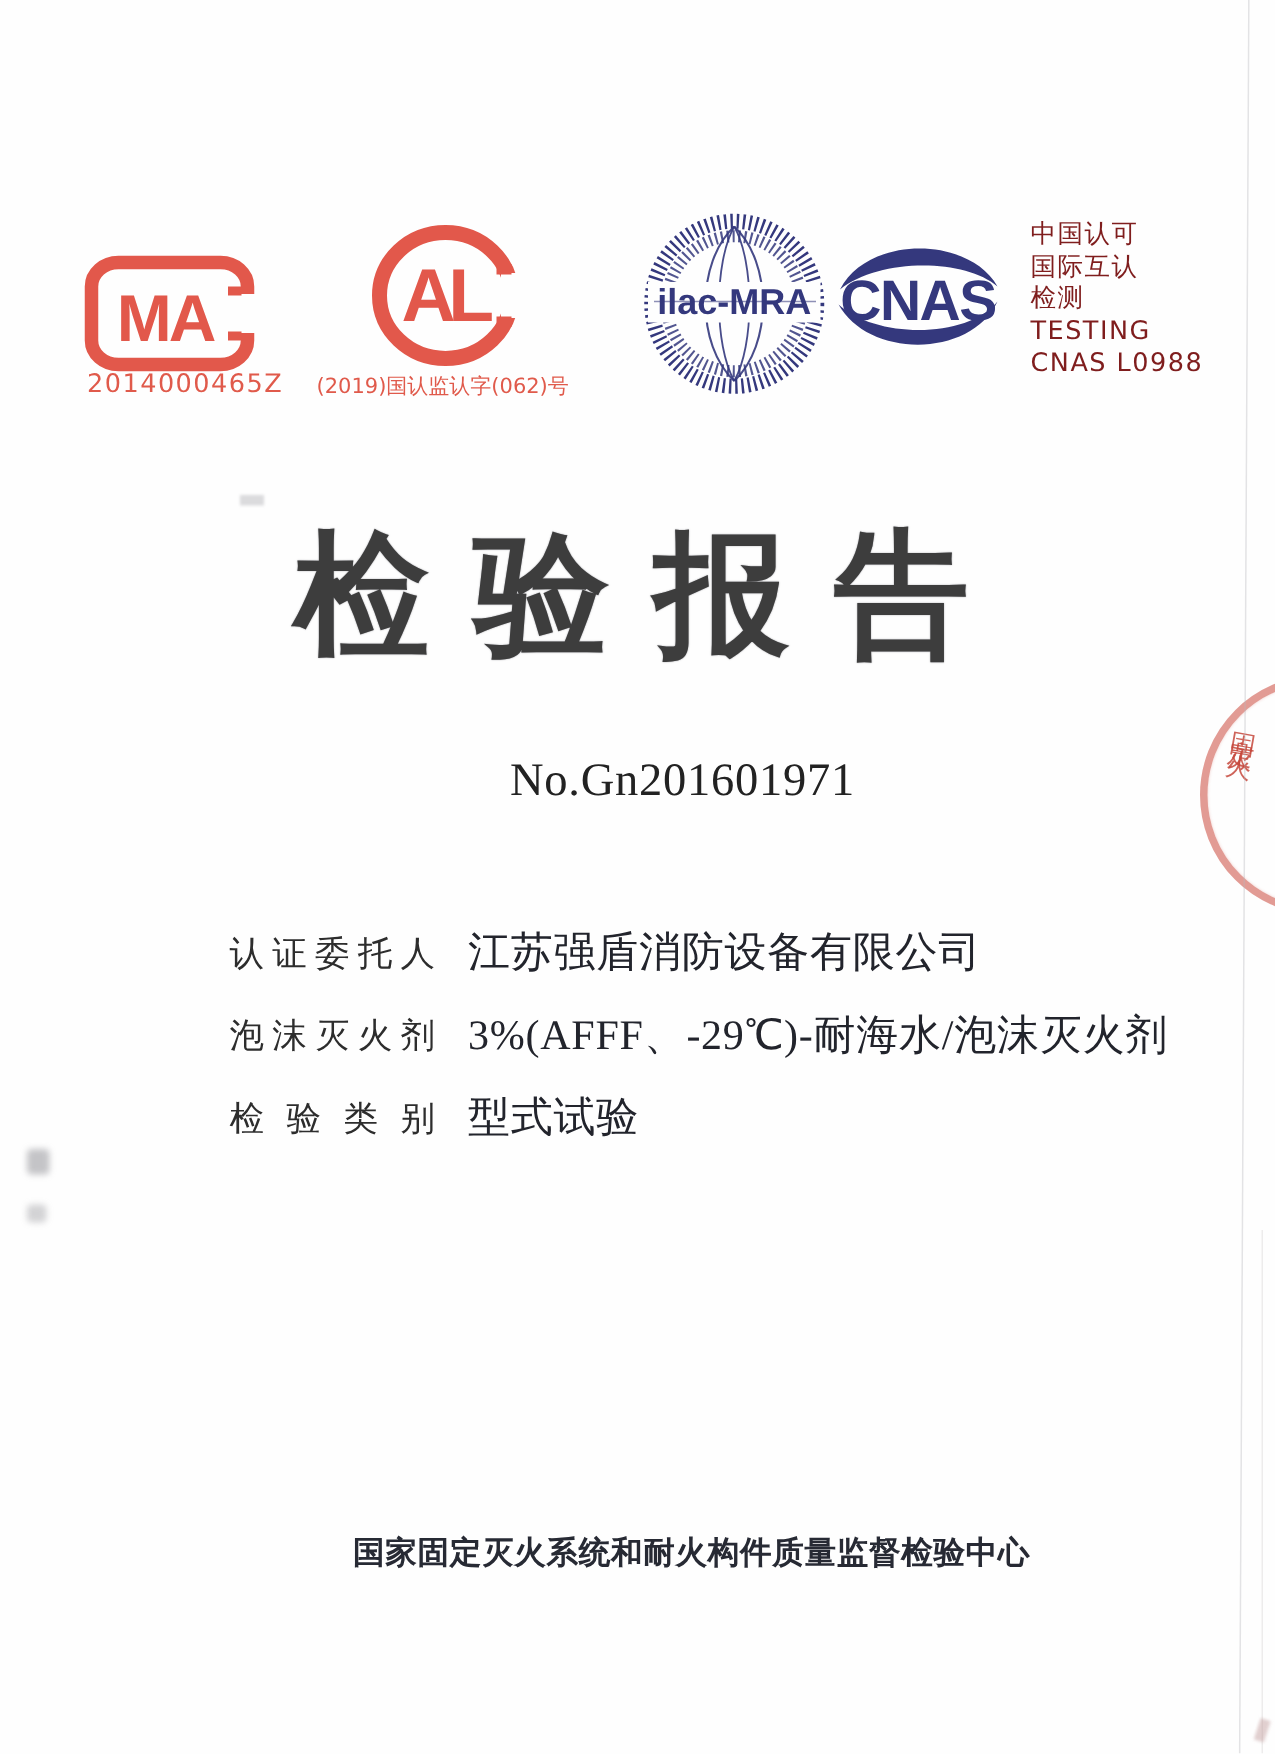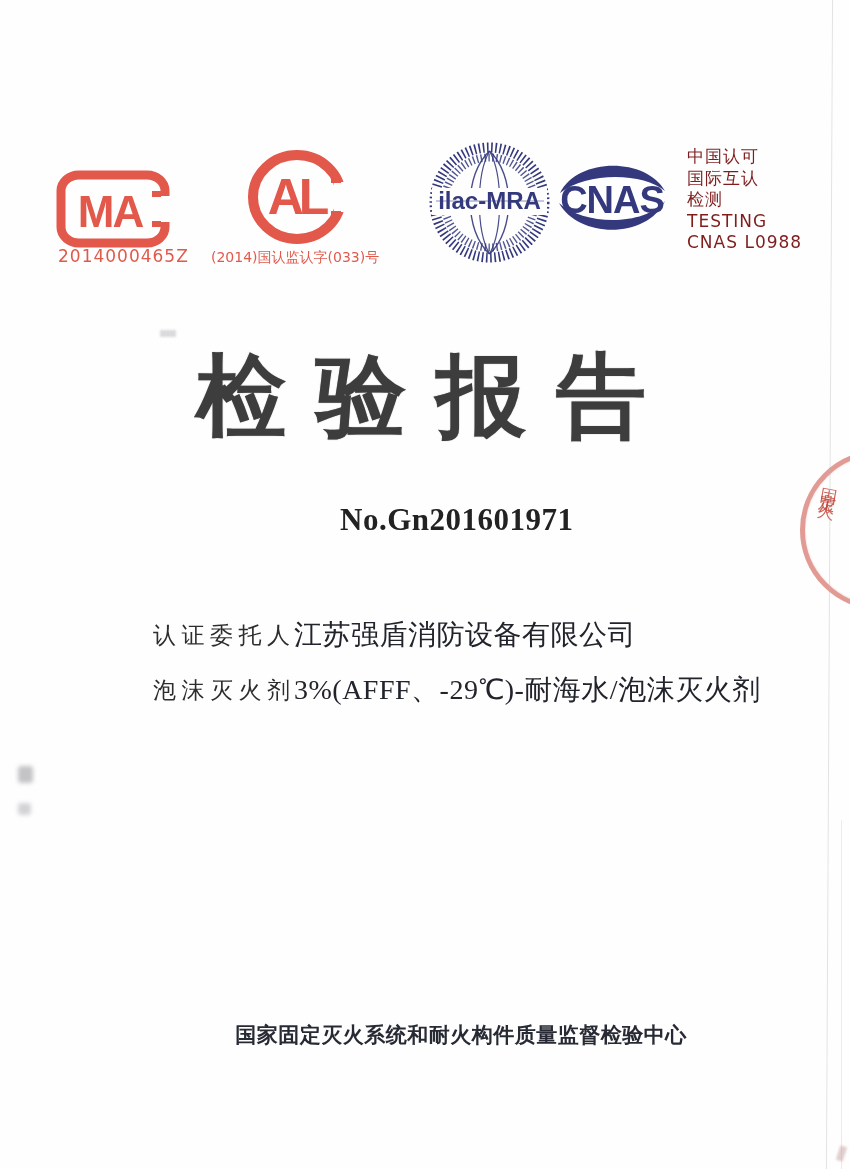--- a/index.html
+++ b/index.html
@@ -28,34 +28,34 @@
   
   .report-title{
     left:196px;top:336px;
     font-family:"DejaVu Sans", sans-serif;
     font-size:90px;font-weight:bold;color:#3d3d3d;
     letter-spacing:30px;white-space:nowrap;
     text-shadow:0 0 1px rgba(60,60,70,.6);
   }
   .report-no{
     left:340px;top:502px;
-    font-size:31px;font-weight:bold;color:#222;
+    font-size:31px;font-weight:normal;color:#222;
     font-family:"Liberation Serif", serif;letter-spacing:.5px;
   }
 
   
   .fields{left:153px;top:616px;}
   .field-row{height:55px;white-space:nowrap;}
   .field-label{
     display:inline-block;width:137px;
     text-align:justify;text-align-last:justify;
     font-size:23px;color:#2d2d2d;vertical-align:middle;
   }
   .field-value{
-    display:inline-block;
+    display:inline-block;margin-left:18px;
     font-size:28px;color:#22242c;vertical-align:middle;
     letter-spacing:0.5px;
   }
 
   
   .footer-center{
     left:0;top:1021px;width:850px;text-align:center;
     font-size:21px;font-weight:600;color:#272a34;letter-spacing:0.5px;padding-left:36px;
   }
 
@@ -94,21 +94,21 @@
 </svg>
 <div class="abs logo-caption cma-number">2014000465Z</div>
 
 <svg class="abs" style="left:246px;top:149px" width="102" height="97" viewBox="0 0 102 97">
   <ellipse cx="51" cy="48" rx="44" ry="42" fill="none" stroke="#e2584b" stroke-width="10"></ellipse>
   <rect x="88" y="33" width="14" height="30" fill="#fefefe"></rect>
   <rect x="85" y="27" width="10" height="7" fill="#e2584b"></rect>
   <rect x="85" y="62" width="10" height="7" fill="#e2584b"></rect>
   <text x="50" y="65" font-size="50" font-weight="bold" fill="#e2584b" text-anchor="middle" font-family="sans-serif" letter-spacing="-5">AL</text>
 </svg>
-<div class="abs logo-caption cal-caption">(2014)国认监认字(033)号</div>
+<div class="abs logo-caption cal-caption">(2019)国认监认字(062)号</div>
 
 <svg class="abs" style="left:428px;top:141px" width="123" height="123" viewBox="0 0 123 123">
   <circle cx="61.5" cy="61.5" r="55" fill="none" stroke="#34387d" stroke-width="10" stroke-dasharray="1.6,2.6"></circle>
   <circle cx="61.5" cy="61.5" r="45" fill="none" stroke="#34387d" stroke-width="8" stroke-dasharray="1.4,2.5" opacity="0.85"></circle>
   <path d="M61.5,10 C36,34 36,89 61.5,113" fill="none" stroke="#34387d" stroke-width="1.4" opacity="0.9"></path>
   <path d="M61.5,10 C48,34 48,89 61.5,113" fill="none" stroke="#34387d" stroke-width="1.2" opacity="0.9"></path>
   <path d="M61.5,10 C87,34 87,89 61.5,113" fill="none" stroke="#34387d" stroke-width="1.4" opacity="0.9"></path>
   <path d="M61.5,10 C75,34 75,89 61.5,113" fill="none" stroke="#34387d" stroke-width="1.2" opacity="0.9"></path>
   <rect x="4" y="47" width="115" height="27" fill="#fefefe"></rect>
   <text x="61.5" y="68" font-size="24" font-weight="bold" fill="#34387d" text-anchor="middle" font-family="sans-serif">ilac-MRA</text>
@@ -135,20 +135,24 @@
 
 <div class="abs fields">
   <div class="field-row">
     <span class="field-label">认证委托人</span>
     <span class="field-value">江苏强盾消防设备有限公司</span>
   </div>
   <div class="field-row">
     <span class="field-label">泡沫灭火剂</span>
     <span class="field-value">3%(AFFF、-29℃)-耐海水/泡沫灭火剂</span>
   </div>
+  <div class="field-row">
+    <span class="field-label">检验类别</span>
+    <span class="field-value">型式试验</span>
+  </div>
 </div>
 
 <div class="abs footer-center">国家固定灭火系统和耐火构件质量监督检验中心</div>
 
 <div class="abs seal">
   <span class="seal-text">固定灭火</span>
 </div>
 
 <div class="abs scan-line"></div>
 <div class="abs scan-line2"></div>

